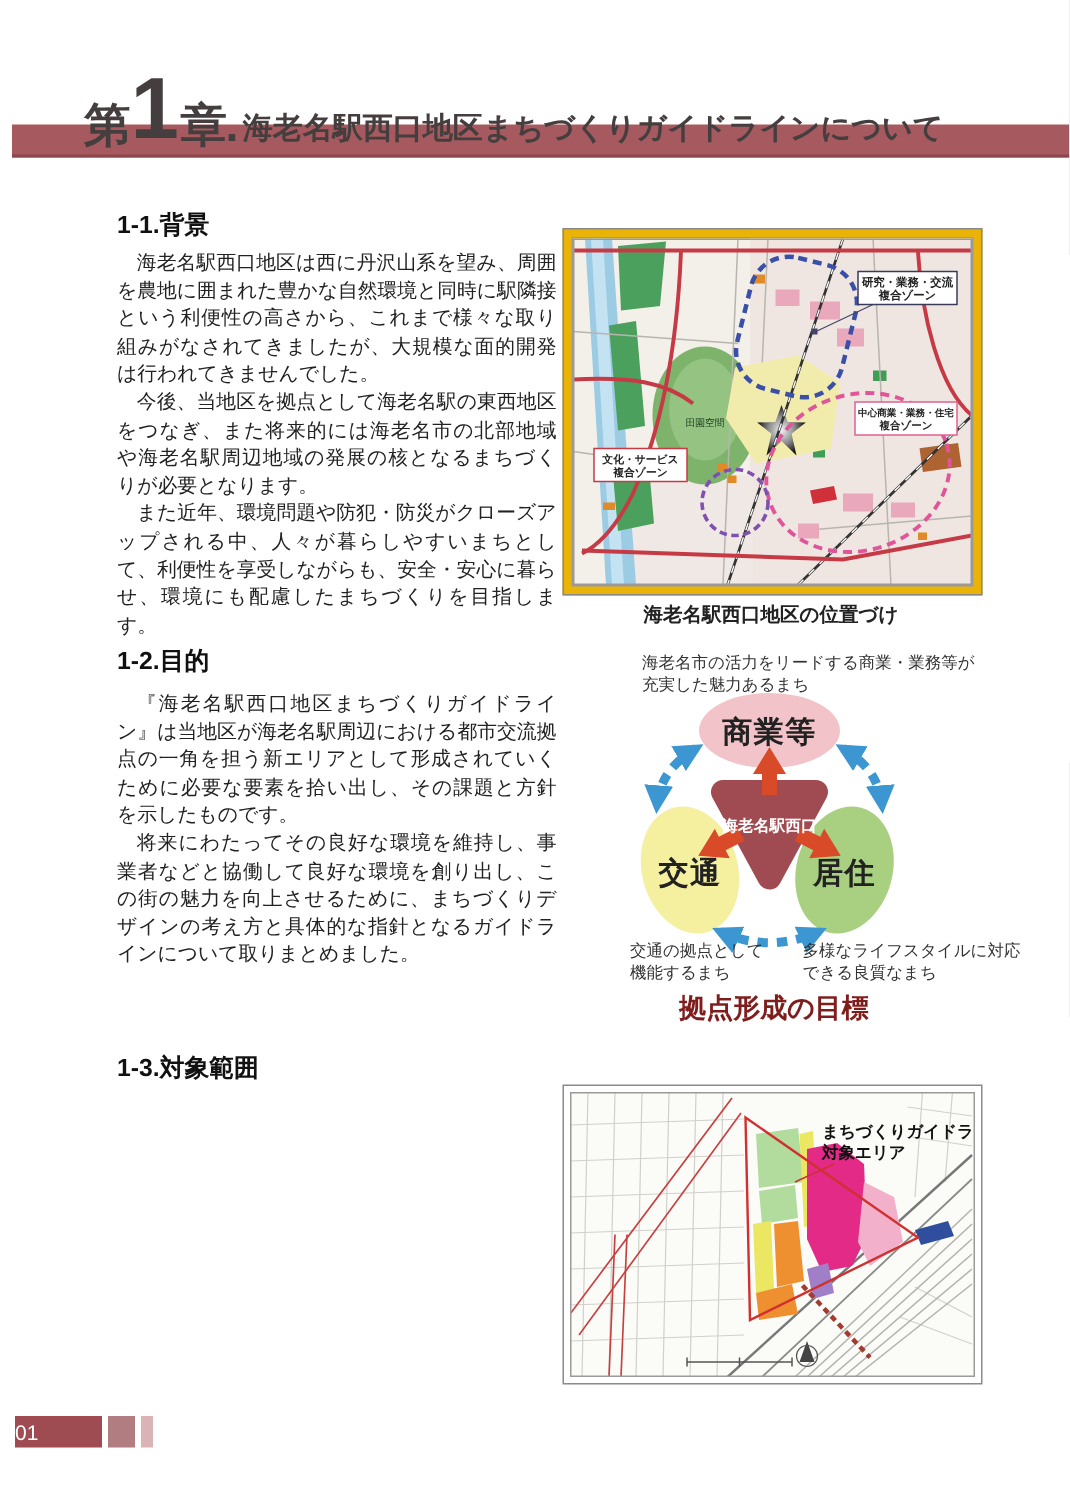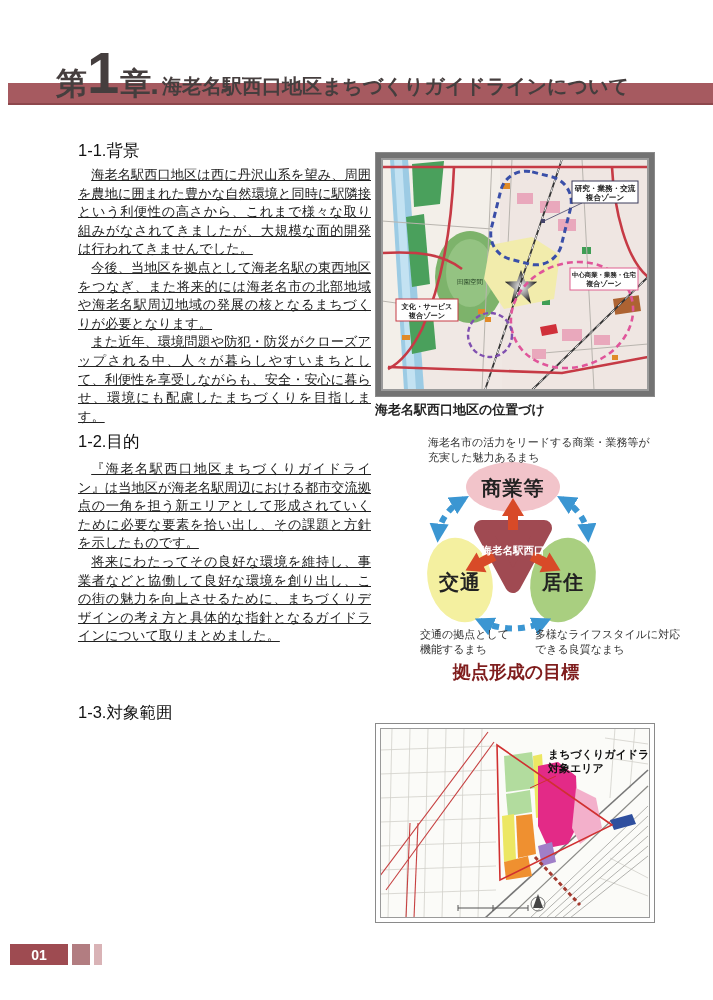--- a/index.html
+++ b/index.html
@@ -11,46 +11,46 @@
   
   .band{position:absolute;left:8px;top:83px;width:705px;height:20px;
     background:#a65a60;border-bottom:2px solid #8d474c;z-index:1;}
   .chapter{position:absolute;left:56px;top:36px;height:62px;display:flex;
     align-items:flex-end;color:#453e3e;z-index:2;white-space:nowrap;}
   .ch-pre,.ch-unit{font-size:31px;font-weight:bold;line-height:.95;letter-spacing:-1px;}
   .ch-num{font-size:58px;font-weight:bold;line-height:.88;margin:0 1px;}
   .ch-title{font-size:20px;font-weight:bold;line-height:1;letter-spacing:0px;
     margin:0 0 2px 4px;text-align:right;}
   
-  .h2{position:absolute;left:78px;font-size:16.5px;font-weight:normal;color:#111;line-height:20px;}
+  .h2{position:absolute;left:78px;font-size:16.5px;font-weight:bold;color:#111;line-height:20px;}
   .body-text{position:absolute;left:78px;width:293px;font-size:13.2px;
     line-height:18.6px;text-align:justify;color:#222;}
-  .body-text p{margin:0;text-indent:1em;text-decoration:underline;}
+  .body-text p{margin:0;text-indent:1em;}
   
   .map1{position:absolute;left:375px;top:152px;width:280px;height:245px;
-    border:1px solid #8a8a8a;background:#737373;box-sizing:border-box;padding:5px;}
+    border:1px solid #8a8a8a;background:#eab308;box-sizing:border-box;padding:5px;}
   .map1-inner{width:266px;height:231px;border:1px solid #9a9a9a;box-sizing:content-box;}
-  .map1-caption{position:absolute;left:375px;top:401px;width:278px;text-align:left;
+  .map1-caption{position:absolute;left:375px;top:401px;width:278px;text-align:center;
     font-size:13px;font-weight:bold;color:#222;}
   
   .goal{position:absolute;left:420px;top:435px;width:282px;height:250px;font-size:11px;}
   .goal .note{position:absolute;left:8px;top:0;line-height:14.5px;color:#333;}
   .goal-svg{position:absolute;left:0;top:0;}
   .gl{position:absolute;transform:translate(-50%,-50%);white-space:nowrap;color:#222;}
   .gl-big{font-size:20px;font-weight:600;letter-spacing:1px;}
   .gl-center{font-size:10.5px;font-weight:bold;color:#fff;letter-spacing:0;text-align:center;}
   .goal .foot{position:absolute;line-height:14.5px;color:#333;}
   .goal .cap{position:absolute;left:18px;top:225px;width:156px;text-align:center;
     font-size:18px;font-weight:bold;color:#7f1d1d;}
   
   .map2{position:absolute;left:375px;top:723px;width:280px;height:200px;
     border:1px solid #8a8a8a;background:#fff;box-sizing:border-box;padding:4px;}
   
   .pg-num{position:absolute;left:10px;top:944px;width:58px;height:21px;background:#9e4b51;
-    color:#fff;font-size:14px;display:flex;align-items:center;justify-content:center;font-weight:bold;}
+    color:#fff;font-size:14px;display:flex;align-items:center;justify-content:flex-start;}
   .pg-sq2{position:absolute;left:72px;top:944px;width:18px;height:21px;background:#b27d81;}
   .pg-sq3{position:absolute;left:94px;top:944px;width:8px;height:21px;background:#d9b3b6;}
   svg text{font-family:"Liberation Sans","DejaVu Sans",sans-serif;}
 </style>
 </head>
 <body>
 
 <div class="page">
 
   <div class="band"></div>

